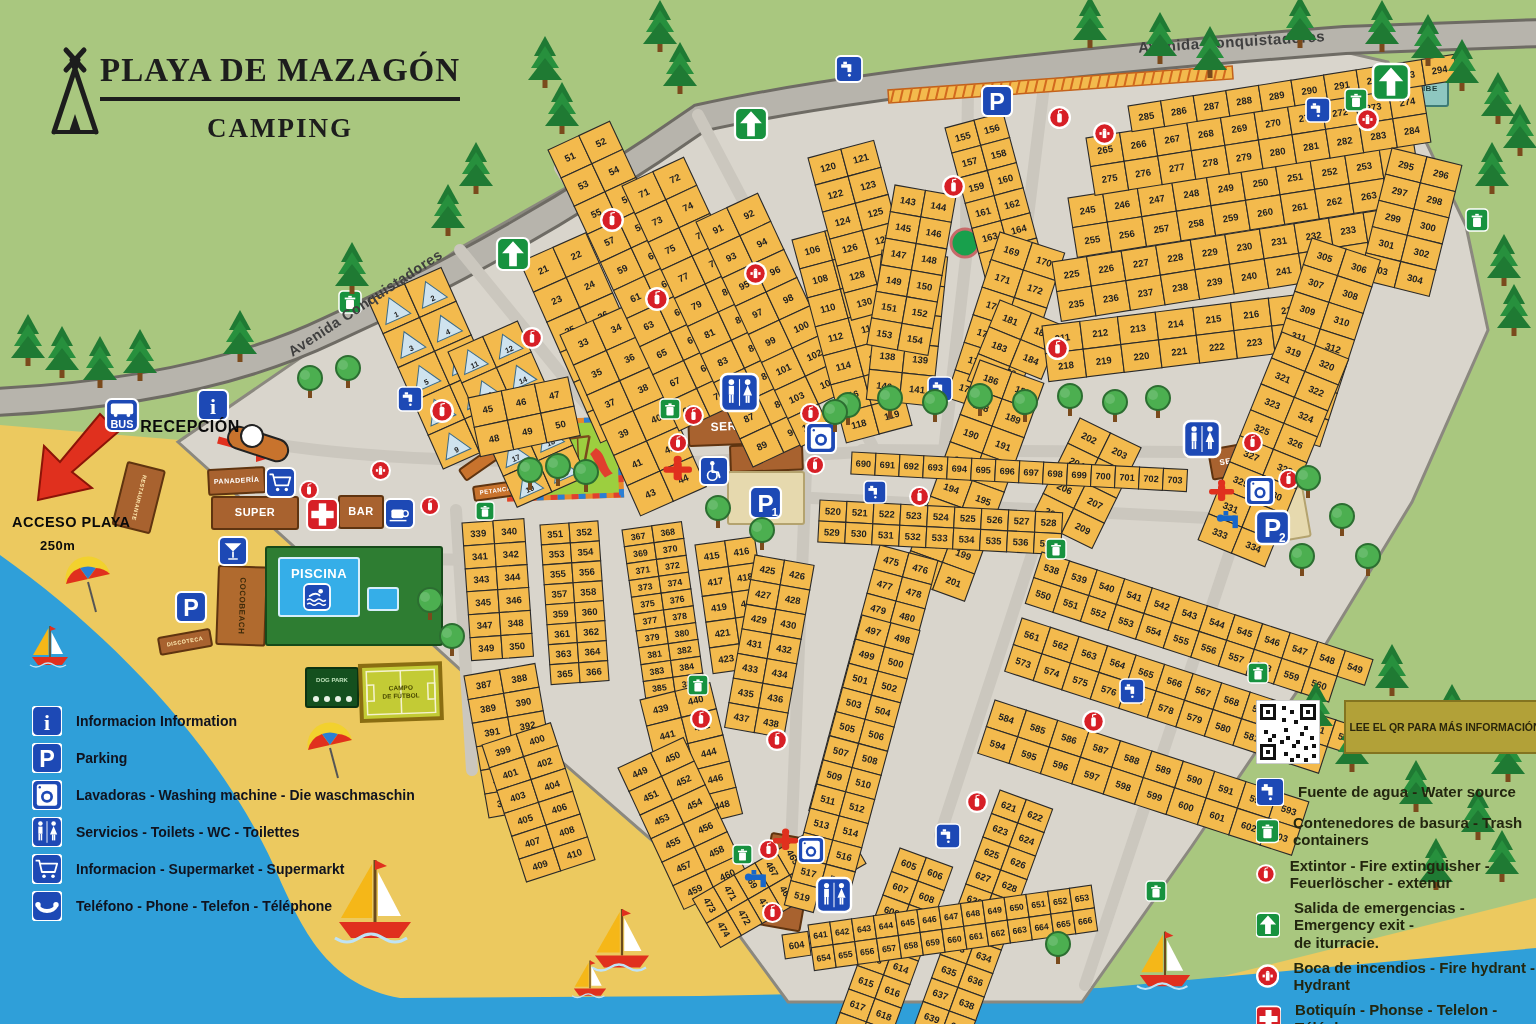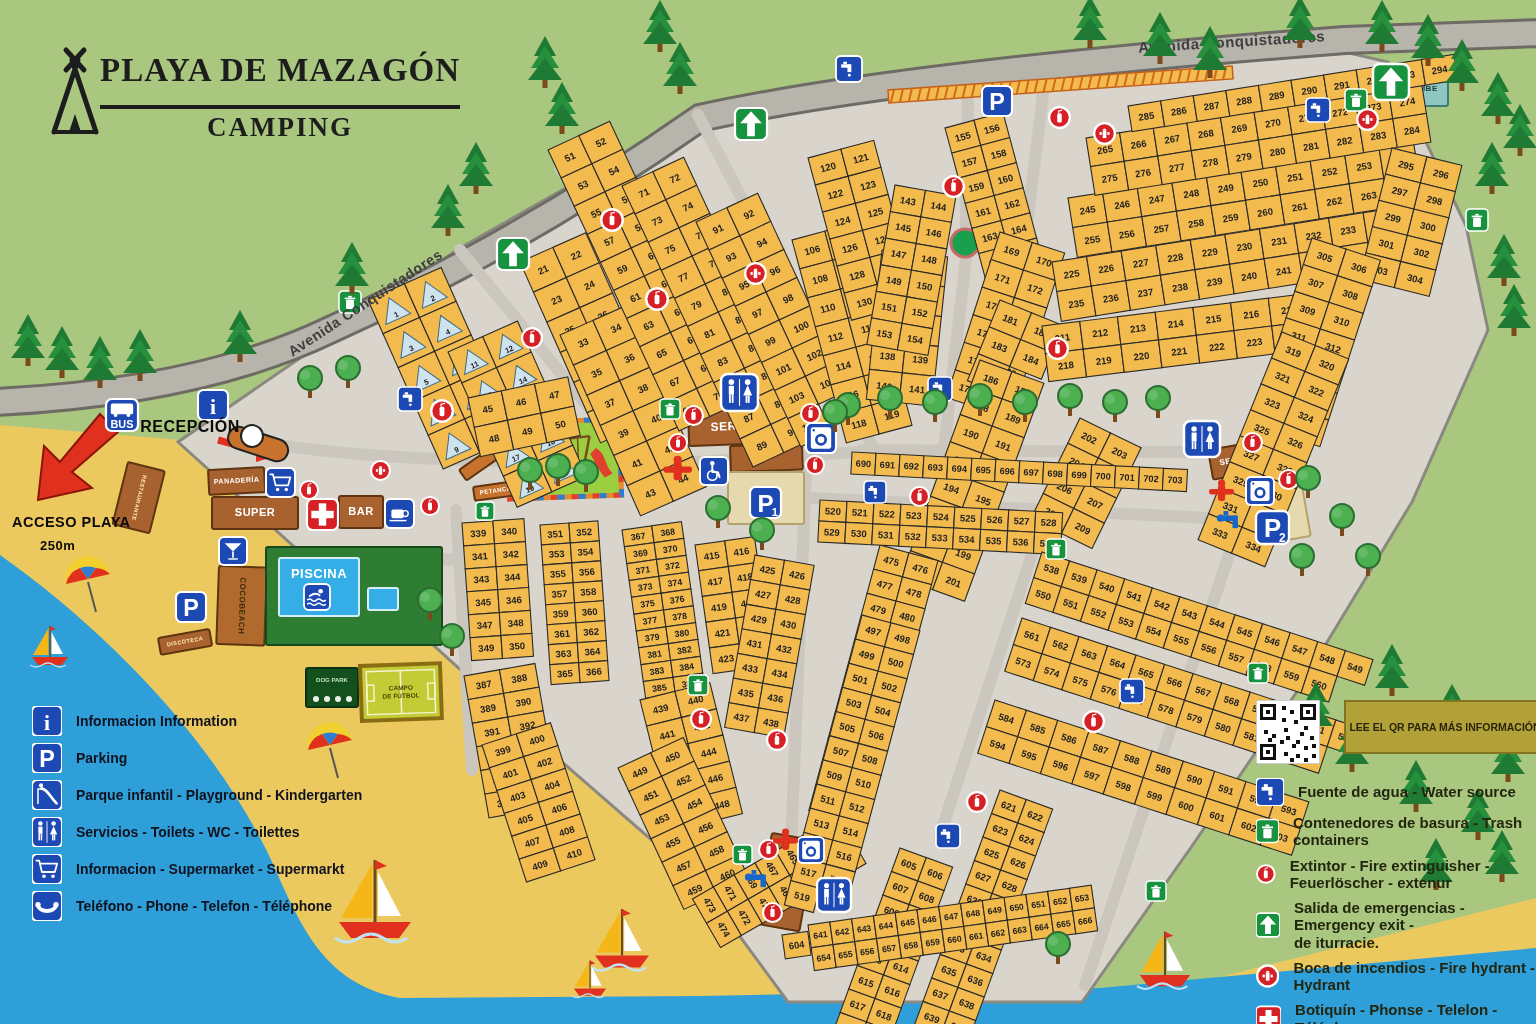--- a/index.html
+++ b/index.html
@@ -2,23 +2,23 @@
 <html><head>
 <meta charset="utf-8">
 <style>
   html,body{margin:0;padding:0;background:#888;}
   #stage{position:relative;width:1536px;height:1024px;overflow:hidden;
          font-family:"Liberation Sans",sans-serif;background:#a9c77f;}
   #map{position:absolute;left:0;top:0;}
   
   #title-block{position:absolute;left:100px;top:52px;color:#1d1d1d;}
   #title-line1{font-family:"Liberation Serif",serif;font-weight:bold;font-size:33px;
-               letter-spacing:1px;border-bottom:4px solid #1d1d1d;padding-bottom:16px;}
+               letter-spacing:1px;border-bottom:4px solid #1d1d1d;padding-bottom:8px;}
   #title-line2{font-family:"Liberation Serif",serif;font-weight:bold;font-size:27px;
-               text-align:center;letter-spacing:2px;margin-top:3px;}
+               text-align:center;letter-spacing:2px;margin-top:12px;}
   #tent-logo{position:absolute;left:40px;top:44px;}
   
   .legend{position:absolute;display:flex;flex-direction:column;}
   #legend-left{left:32px;top:706px;gap:7px;}
   #legend-right{left:1256px;top:700px;gap:8px;}
   .lrow{display:flex;align-items:center;gap:14px;}
   .lrow .ltxt{font-size:14px;font-weight:bold;color:#10131f;line-height:1.15;}
   #legend-right .ltxt{font-size:15px;color:#23260f;}
   #qr-row{display:flex;align-items:flex-start;gap:4px;margin-bottom:6px;}
   #qr-banner{width:198px;height:50px;background:#b2a138;border:2px solid #837420;
@@ -2498,26 +2498,27 @@
             <rect x="0" y="0" width="30" height="30" rx="5.3999999999999995" fill="#1d49b5" stroke="#ffffff" stroke-width="2.1"></rect>
             <text x="15" y="24" text-anchor="middle" font-size="23.400000000000002" font-weight="bold" fill="#ffffff">P</text>
           </g>
         </svg>
         <div class="ltxt">Parking</div>
       </div>
       <div class="lrow">
         <svg width="30" height="30" viewBox="0 0 30 30">
           <g transform="translate(0,0)">
             <rect x="0" y="0" width="30" height="30" rx="5.3999999999999995" fill="#1d49b5" stroke="#ffffff" stroke-width="2.1"></rect>
-            <path d="M 6,24 L 6,9 L 10.200000000000001,9" fill="none" stroke="#ffffff" stroke-width="1.5"></path>
-            <path d="M 9.6,8.4 C 16.5,10.200000000000001 17.4,16.5 24.599999999999998,23.400000000000002" fill="none" stroke="#ffffff" stroke-width="2.6999999999999997" stroke-linecap="round"></path>
-            <circle cx="9" cy="5.3999999999999995" r="2.1" fill="#ffffff"></circle>
+            <rect x="4.8" y="4.2" width="20.400000000000002" height="21.599999999999998" rx="2.4" fill="#ffffff"></rect>
+            <circle cx="15" cy="16.8" r="6" fill="#1d49b5"></circle>
+            <circle cx="15" cy="16.8" r="3.3" fill="#ffffff"></circle>
+            <circle cx="7.800000000000001" cy="7.199999999999999" r="1.2" fill="#1d49b5"></circle>
           </g>
         </svg>
-        <div class="ltxt">Parque infantil - Playground - Kindergarten</div>
+        <div class="ltxt">Lavadoras - Washing machine - Die waschmaschin</div>
       </div>
       <div class="lrow">
         <svg width="30" height="30" viewBox="0 0 30 30">
           <g transform="translate(0,0)">
             <rect x="0" y="0" width="30" height="30" rx="5.3999999999999995" fill="#1d49b5" stroke="#ffffff" stroke-width="2.1"></rect>
             <line x1="15" y1="4.2" x2="15" y2="25.8" stroke="#ffffff" stroke-width="0.8999999999999999"></line>
             <circle cx="8.4" cy="6.6" r="2.25" fill="#ffffff"></circle>
             <rect x="6.3" y="9.6" width="4.2" height="7.199999999999999" fill="#ffffff"></rect>
             <rect x="6.45" y="16.8" width="1.5" height="6.6" fill="#ffffff"></rect>
             <rect x="8.7" y="16.8" width="1.5" height="6.6" fill="#ffffff"></rect>

